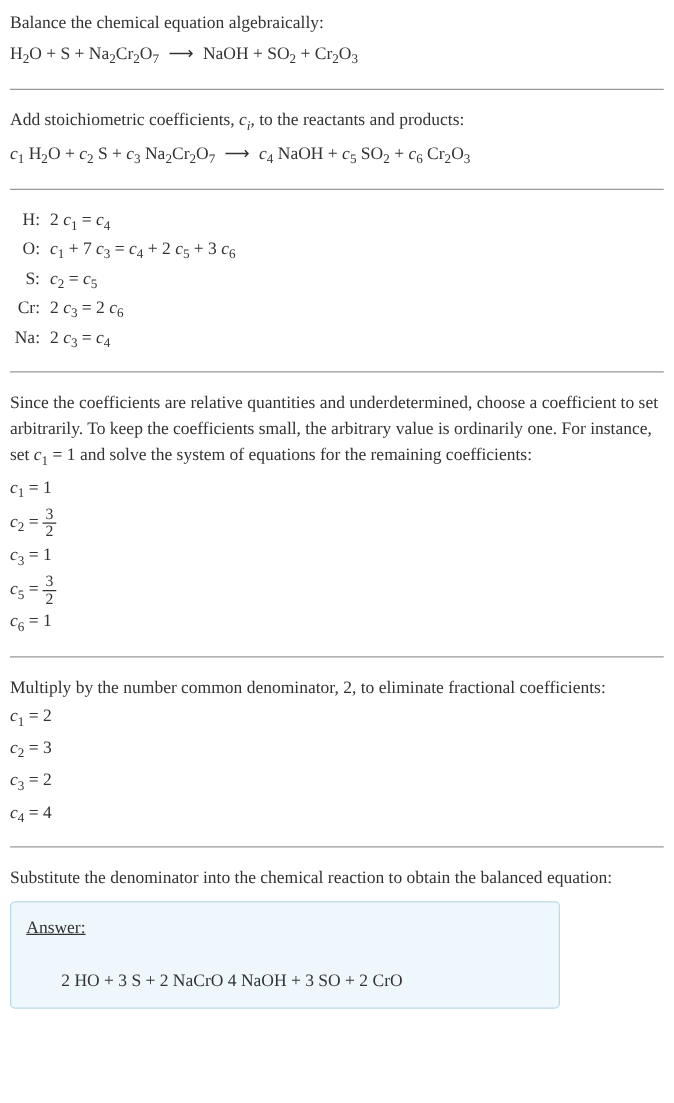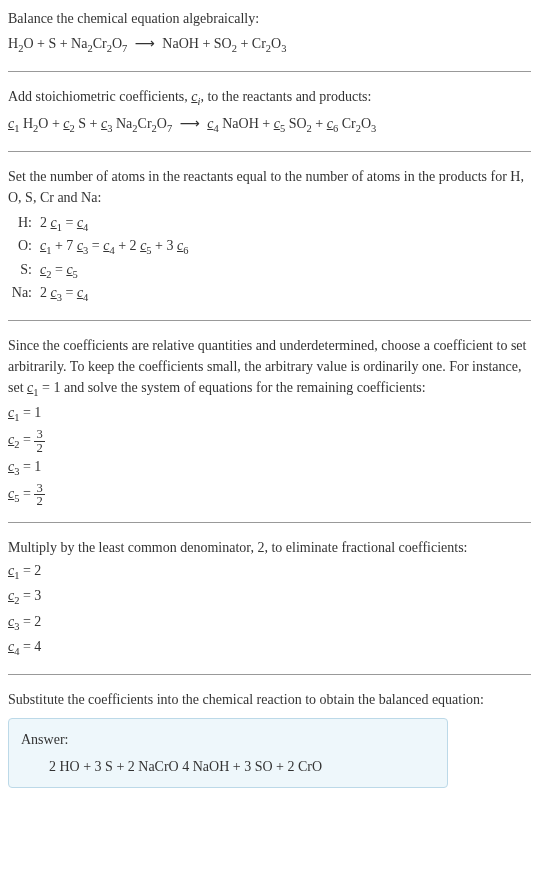--- a/index.html
+++ b/index.html
@@ -26,21 +26,20 @@
     }
     .equation {
       margin: 4px 0;
     }
     sub {
       font-size: 0.75em;
       vertical-align: sub;
     }
     .italic {
       font-style: italic;
-      text-decoration: underline;
     }
     .atom-table {
       margin: 4px 0 4px 0;
     }
     .atom-row {
       display: flex;
     }
     .atom-label {
       width: 32px;
       text-align: right;
@@ -71,21 +70,22 @@
     .answer-box {
       background: #eef7fb;
       border: 1px solid #bcd9e8;
       border-radius: 4px;
       padding: 10px 12px;
       margin-top: 8px;
       display: inline-block;
       min-width: 440px;
     }
     .answer-label {
-      margin-bottom: 6px;
+      margin-bottom: 22px;
+      text-decoration: underline;
     }
     .answer-eq {
       padding-left: 28px;
     }
     .arrow {
       padding: 0 4px;
     }
   </style>
 </head>
 <body>
@@ -102,64 +102,68 @@
 <div class="section">
   <div>Add stoichiometric coefficients, <span class="italic">c<sub>i</sub></span>, to the reactants and products:</div>
   <div class="equation">
     <span class="italic">c</span><sub>1</sub> H<sub>2</sub>O + <span class="italic">c</span><sub>2</sub> S + <span class="italic">c</span><sub>3</sub> Na<sub>2</sub>Cr<sub>2</sub>O<sub>7</sub> <span class="arrow">⟶</span> <span class="italic">c</span><sub>4</sub> NaOH + <span class="italic">c</span><sub>5</sub> SO<sub>2</sub> + <span class="italic">c</span><sub>6</sub> Cr<sub>2</sub>O<sub>3</sub>
   </div>
 </div>
 
 <hr>
 
 <div class="section">
-  <div>Set the number of atoms in the reactants equal to the number of atoms in the products for H, O, S, Cr and Na:</div>
   <div class="atom-table">
     <div class="atom-row">
       <div class="atom-label">H:</div>
       <div class="atom-eq">2 <span class="italic">c</span><sub>1</sub> = <span class="italic">c</span><sub>4</sub></div>
     </div>
     <div class="atom-row">
       <div class="atom-label">O:</div>
       <div class="atom-eq"><span class="italic">c</span><sub>1</sub> + 7 <span class="italic">c</span><sub>3</sub> = <span class="italic">c</span><sub>4</sub> + 2 <span class="italic">c</span><sub>5</sub> + 3 <span class="italic">c</span><sub>6</sub></div>
     </div>
     <div class="atom-row">
       <div class="atom-label">S:</div>
       <div class="atom-eq"><span class="italic">c</span><sub>2</sub> = <span class="italic">c</span><sub>5</sub></div>
+    </div>
+    <div class="atom-row">
+      <div class="atom-label">Cr:</div>
+      <div class="atom-eq">2 <span class="italic">c</span><sub>3</sub> = 2 <span class="italic">c</span><sub>6</sub></div>
     </div>
     <div class="atom-row">
       <div class="atom-label">Na:</div>
       <div class="atom-eq">2 <span class="italic">c</span><sub>3</sub> = <span class="italic">c</span><sub>4</sub></div>
     </div>
   </div>
 </div>
 
 <hr>
 
 <div class="section">
   <div>Since the coefficients are relative quantities and underdetermined, choose a coefficient to set arbitrarily. To keep the coefficients small, the arbitrary value is ordinarily one. For instance, set <span class="italic">c</span><sub>1</sub> = 1 and solve the system of equations for the remaining coefficients:</div>
   <div class="coeff-line"><span class="italic">c</span><sub>1</sub> = 1</div>
   <div class="coeff-line"><span class="italic">c</span><sub>2</sub> = <span class="frac"><span class="frac-num">3</span><span class="frac-den">2</span></span></div>
   <div class="coeff-line"><span class="italic">c</span><sub>3</sub> = 1</div>
   <div class="coeff-line"><span class="italic">c</span><sub>5</sub> = <span class="frac"><span class="frac-num">3</span><span class="frac-den">2</span></span></div>
+  <div class="coeff-line"><span class="italic">c</span><sub>6</sub> = 1</div>
 </div>
 
 <hr>
 
 <div class="section">
-  <div>Multiply by the least common denominator, 2, to eliminate fractional coefficients:</div>
+  <div>Multiply by the number common denominator, 2, to eliminate fractional coefficients:</div>
   <div class="coeff-line"><span class="italic">c</span><sub>1</sub> = 2</div>
   <div class="coeff-line"><span class="italic">c</span><sub>2</sub> = 3</div>
   <div class="coeff-line"><span class="italic">c</span><sub>3</sub> = 2</div>
   <div class="coeff-line"><span class="italic">c</span><sub>4</sub> = 4</div>
 </div>
 
 <hr>
 
 <div class="section">
-  <div>Substitute the coefficients into the chemical reaction to obtain the balanced equation:</div>
+  <div>Substitute the denominator into the chemical reaction to obtain the balanced equation:</div>
   <div class="answer-box">
     <div class="answer-label">Answer:</div>
     <div class="answer-eq">
       2 HO + 3 S + 2 NaCrO  4 NaOH + 3 SO + 2 CrO
     </div>
   </div>
 </div>
 
 </body></html>

